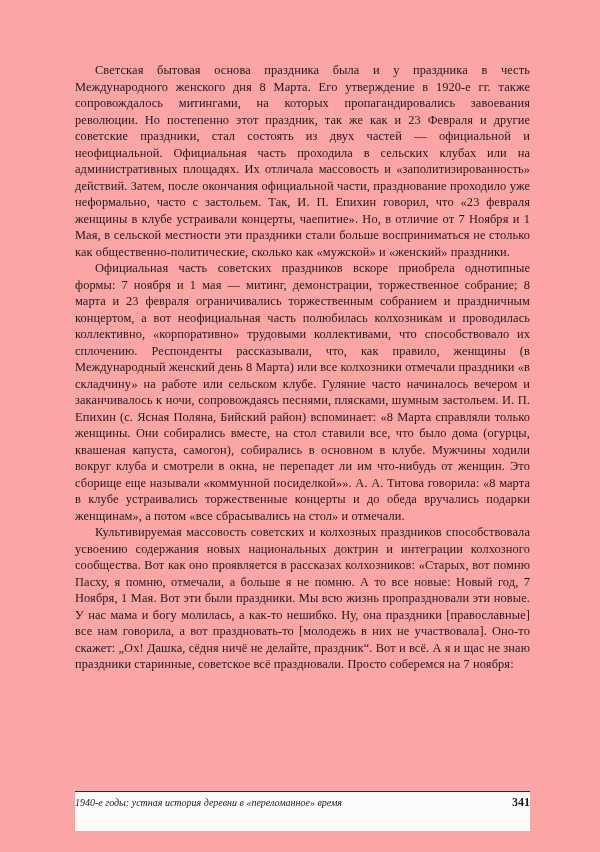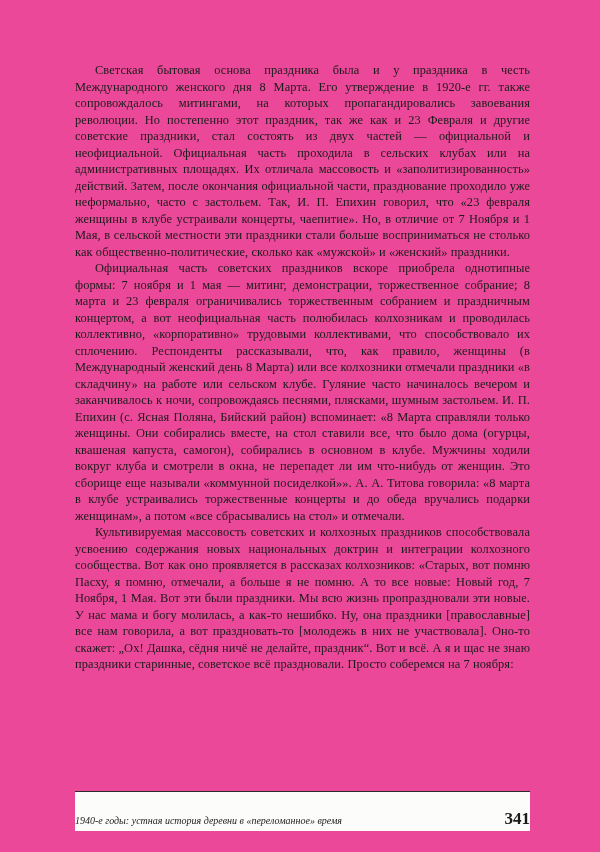--- a/index.html
+++ b/index.html
@@ -10,21 +10,21 @@
   body {
     width: 600px;
     height: 852px;
     overflow: hidden;
     font-family: "Liberation Serif", "DejaVu Serif", serif;
   }
   .page {
     position: relative;
     width: 600px;
     height: 852px;
-    background: #ec4899;
+    background: #fca5a5;
     overflow: hidden;
     box-sizing: border-box;
   }
   .text-block {
     position: absolute;
     left: 75px;
     top: 62px;
     width: 455px;
     color: #1b1b1b;
     font-size: 12.4px;
@@ -40,34 +40,34 @@
   }
   .footer {
     position: absolute;
     left: 75px;
     top: 791px;
     width: 455px;
     height: 40px;
     background: #fcfcfa;
     border-top: 1px solid #2b2b2b;
     box-sizing: border-box;
-    padding-top: 20px;
+    padding-top: 4px;
     display: flex;
     justify-content: space-between;
     align-items: baseline;
     color: #1b1b1b;
   }
   .running-title {
     font-style: italic;
     font-size: 10px;
     line-height: 13px;
   }
   .page-number {
     font-weight: bold;
-    font-size: 17px;
+    font-size: 12px;
     line-height: 13px;
   }
 </style>
 </head>
 <body>
 
 <div class="page">
 
   <div class="text-block">
     <p class="para">Светская бытовая основа праздника была и у праздника в честь Международного женского дня 8 Марта. Его утверждение в 1920-е гг. также сопровождалось митингами, на которых пропагандировались завоевания революции. Но постепенно этот праздник, так же как и 23 Февраля и другие советские праздники, стал состоять из двух частей — официальной и неофициальной. Официальная часть проходила в сельских клубах или на административных площадях. Их отличала массовость и «заполитизированность» действий. Затем, после окончания официальной части, празднование проходило уже неформально, часто с застольем. Так, И. П. Епихин говорил, что «23 февраля женщины в клубе устраивали концерты, чаепитие». Но, в отличие от 7 Ноября и 1 Мая, в сельской местности эти праздники стали больше восприниматься не столько как общественно-политические, сколько как «мужской» и «женский» праздники.</p>

